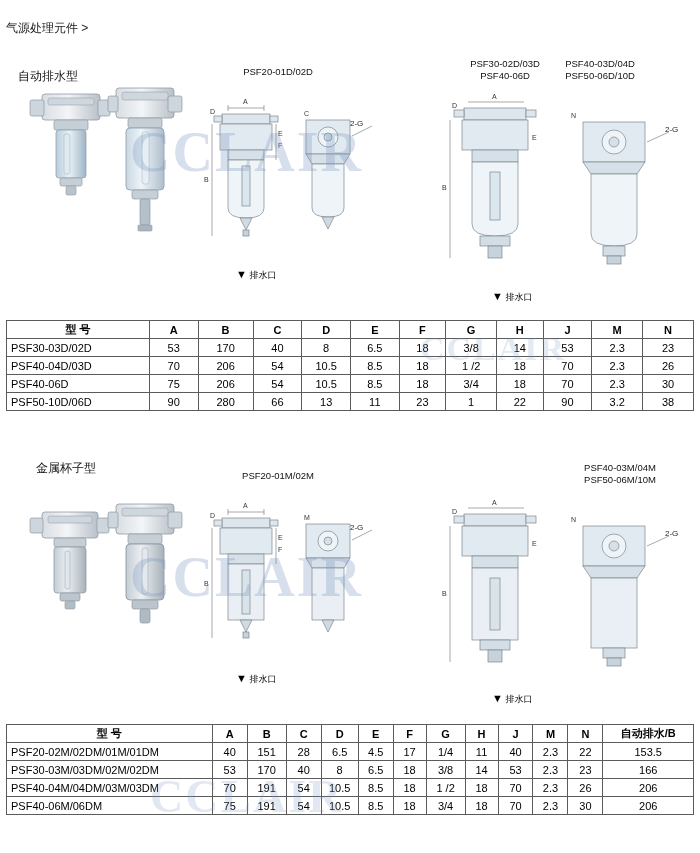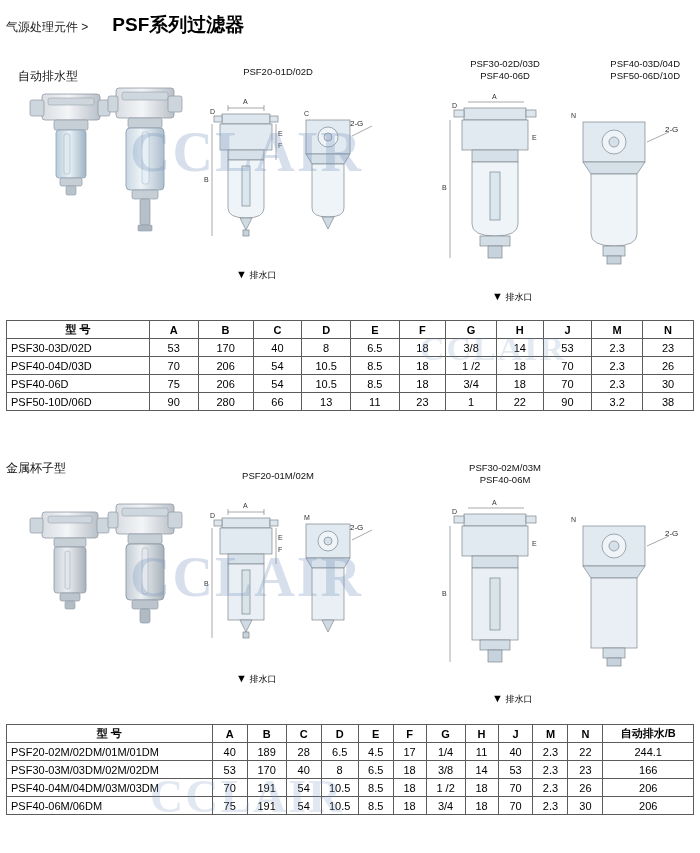--- a/index.html
+++ b/index.html
@@ -8,22 +8,22 @@
     width: 700px; height: 853px;
     background: #ffffff;
     font-family: "Liberation Sans", sans-serif;
     color: #000;
     overflow: hidden;
   }
   .page { position: relative; width: 700px; height: 853px; }
 
   
   .header {
-    position: absolute; left: 6px; top: 12px;
-    display: flex; align-items: baseline; gap: 24px;
+    position: absolute; left: 6px; top: 20px;
+    display: flex; align-items: baseline; gap: 6px;
   }
   .header .crumb { font-size: 12px; color: #222; }
   .header .title { font-size: 19px; font-weight: bold; letter-spacing: 0px; }
 
   
   .sec-label {
     position: absolute; font-size: 12px; color: #111;
   }
   .fig-cap {
     position: absolute; font-size: 9.5px; color: #111; text-align: center;
@@ -66,29 +66,28 @@
   .wm3 { left: 150px; top: 770px; font-size: 46px; color: rgba(120,150,190,0.22); }
   .wm4 { left: 420px; top: 330px; font-size: 34px; color: rgba(120,150,190,0.20); }
 </style>
 </head>
 <body>
 
 <div class="page">
 
   <div class="header">
     <span class="crumb">气源处理元件 &gt;</span>
-    <span class="title">PSF系列过滤器</span>
   </div>
 
   <div class="sec-label" style="left:18px; top:68px;">自动排水型</div>
 
   <div class="fig-cap" style="left:218px; top:66px; width:120px;">PSF20-01D/02D</div>
   <div class="fig-cap" style="left:450px; top:58px; width:110px;">PSF30-02D/03D
 PSF40-06D</div>
-  <div class="fig-cap" style="left:560px; top:58px; width:120px;text-align:right;">PSF40-03D/04D
+  <div class="fig-cap" style="left:540px; top:58px; width:120px;">PSF40-03D/04D
 PSF50-06D/10D</div>
 
   <div class="art" style="left:20px; top:82px;">
     <svg width="175" height="190" viewBox="0 0 175 190">
       <defs>
         <linearGradient id="met1" x1="0" y1="0" x2="1" y2="0">
           <stop offset="0" stop-color="#d9dde2"></stop>
             <stop offset="0.45" stop-color="#f3f5f7"></stop>
             <stop offset="1" stop-color="#b9c0c8"></stop>
         </linearGradient>
@@ -287,25 +286,25 @@
         <td>23</td>
         <td>1</td>
         <td>22</td>
         <td>90</td>
         <td>3.2</td>
         <td>38</td>
       </tr>
     </tbody>
   </table>
 
-  <div class="sec-label" style="left:6px; top:460px;font-family:Liberation Mono, monospace;">金属杯子型</div>
+  <div class="sec-label" style="left:36px; top:460px;font-family:Liberation Mono, monospace;">金属杯子型</div>
 
   <div class="fig-cap" style="left:218px; top:470px; width:120px;">PSF20-01M/02M</div>
-  <div class="fig-cap" style="left:450px; top:462px; width:110px;">PSF30-02M/03M
-PSF40-06M</div>
+  <div class="fig-cap" style="left:560px; top:462px; width:120px;">PSF40-03M/04M
+PSF50-06M/10M</div>
 
   <div class="art" style="left:20px; top:490px;">
     <svg width="175" height="180" viewBox="0 0 175 180">
       <defs>
         <linearGradient id="met2" x1="0" y1="0" x2="1" y2="0">
           <stop offset="0" stop-color="#d9dde2"></stop>
             <stop offset="0.45" stop-color="#f3f5f7"></stop>
             <stop offset="1" stop-color="#b9c0c8"></stop>
         </linearGradient>
         <linearGradient id="bowl2" x1="0" y1="0" x2="1" y2="0">
@@ -433,31 +432,31 @@
         <th style="width:34px;">J</th>
         <th style="width:34px;">M</th>
         <th style="width:34px;">N</th>
         <th style="width:88px;">自动排水/B</th>
       </tr>
     </thead>
     <tbody>
       <tr>
         <td class="model">PSF20-02M/02DM/01M/01DM</td>
         <td>40</td>
-        <td>189</td>
+        <td>151</td>
         <td>28</td>
         <td>6.5</td>
         <td>4.5</td>
         <td>17</td>
         <td>1/4</td>
         <td>11</td>
         <td>40</td>
         <td>2.3</td>
         <td>22</td>
-        <td>244.1</td>
+        <td>153.5</td>
       </tr>
       <tr>
         <td class="model">PSF30-03M/03DM/02M/02DM</td>
         <td>53</td>
         <td>170</td>
         <td>40</td>
         <td>8</td>
         <td>6.5</td>
         <td>18</td>
         <td>3/8</td>

